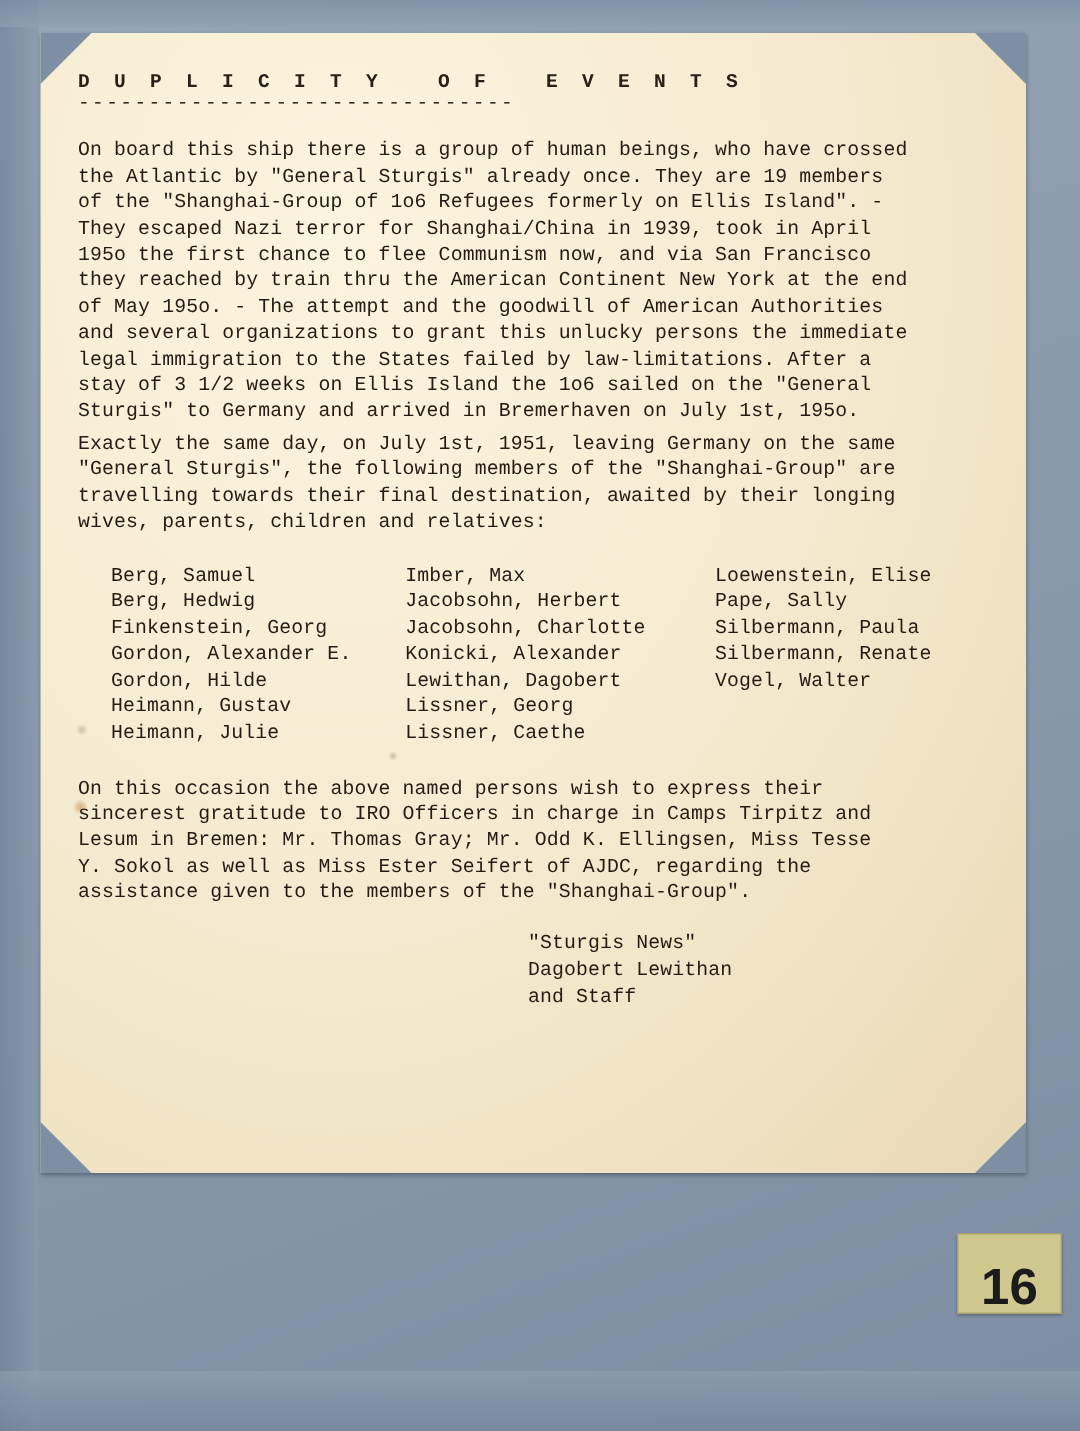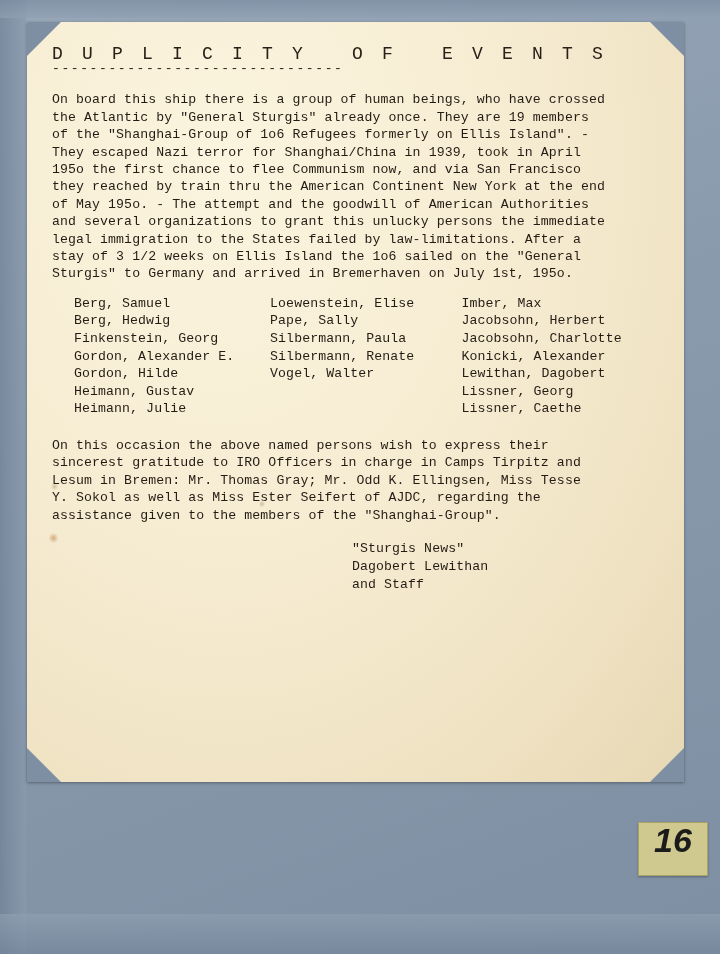--- a/index.html
+++ b/index.html
@@ -107,23 +107,23 @@
     left: 25px;
     top: 24px;
     right: 16px;
     color: #241c14;
     font-size: 13.2px;
     line-height: 17.4px;
     letter-spacing: .1px;
   }
 
   #doc-title {
-    font-size: 18px;
+    font-size: 13px;
     letter-spacing: 4.2px;
-    font-weight: normal;
+    font-weight: bold;
     color: #2a2018;
     margin: 0 0 1px 0;
     white-space: pre;
   }
   #doc-rule {
     font-size: 13px;
     letter-spacing: 1.6px;
     color: #2a2018;
     margin: 0 0 17px 0;
     white-space: pre;
@@ -161,24 +161,23 @@
   
   #number-tab {
     position: absolute;
     right: 12px;
     bottom: 78px;
     width: 68px;
     height: 52px;
     background: #cfc98f;
     border: 1px solid #a9a36a;
     display: flex;
-    align-items: flex-start;
+    align-items: flex-end;
     justify-content: center;
     box-shadow: 0 1px 2px rgba(0,0,0,.3);
-    font-style: italic;
   }
   #number-tab-label {
     font-family: "Liberation Sans", sans-serif;
     font-size: 34px;
     font-weight: bold;
     color: #1b1b1b;
     line-height: 34px;
   }
 </style>
 </head>
@@ -211,41 +210,45 @@
 of the "Shanghai-Group of 1o6 Refugees formerly on Ellis Island". -
 They escaped Nazi terror for Shanghai/China in 1939, took in April
 195o the first chance to flee Communism now, and via San Francisco
 they reached by train thru the American Continent New York at the end
 of May 195o. - The attempt and the goodwill of American Authorities
 and several organizations to grant this unlucky persons the immediate
 legal immigration to the States failed by law-limitations. After a
 stay of 3 1/2 weeks on Ellis Island the 1o6 sailed on the "General
 Sturgis" to Germany and arrived in Bremerhaven on July 1st, 195o.</p>
 
+      <p class="para" id="para-2">Exactly the same day, on July 1st, 1951, leaving Germany on the same
+"General Sturgis", the following members of the "Shanghai-Group" are
+travelling towards their final destination, awaited by their longing
+wives, parents, children and relatives:</p>
 
       <div id="names-block">
         <div class="names-col" id="names-col-0">Berg, Samuel
 Berg, Hedwig
 Finkenstein, Georg
 Gordon, Alexander E.
 Gordon, Hilde
 Heimann, Gustav
 Heimann, Julie</div>
-        <div class="names-col" id="names-col-2">Loewenstein, Elise
-Pape, Sally
-Silbermann, Paula
-Silbermann, Renate
-Vogel, Walter</div>
         <div class="names-col" id="names-col-1">Imber, Max
 Jacobsohn, Herbert
 Jacobsohn, Charlotte
 Konicki, Alexander
 Lewithan, Dagobert
 Lissner, Georg
 Lissner, Caethe</div>
+        <div class="names-col" id="names-col-2">Loewenstein, Elise
+Pape, Sally
+Silbermann, Paula
+Silbermann, Renate
+Vogel, Walter</div>
       </div>
 
       <p class="para" id="para-3">On this occasion the above named persons wish to express their
 sincerest gratitude to IRO Officers in charge in Camps Tirpitz and
 Lesum in Bremen: Mr. Thomas Gray; Mr. Odd K. Ellingsen, Miss Tesse
 Y. Sokol as well as Miss Ester Seifert of AJDC, regarding the
 assistance given to the members of the "Shanghai-Group".</p>
 
       <div id="signature-block">"Sturgis News"
 Dagobert Lewithan

